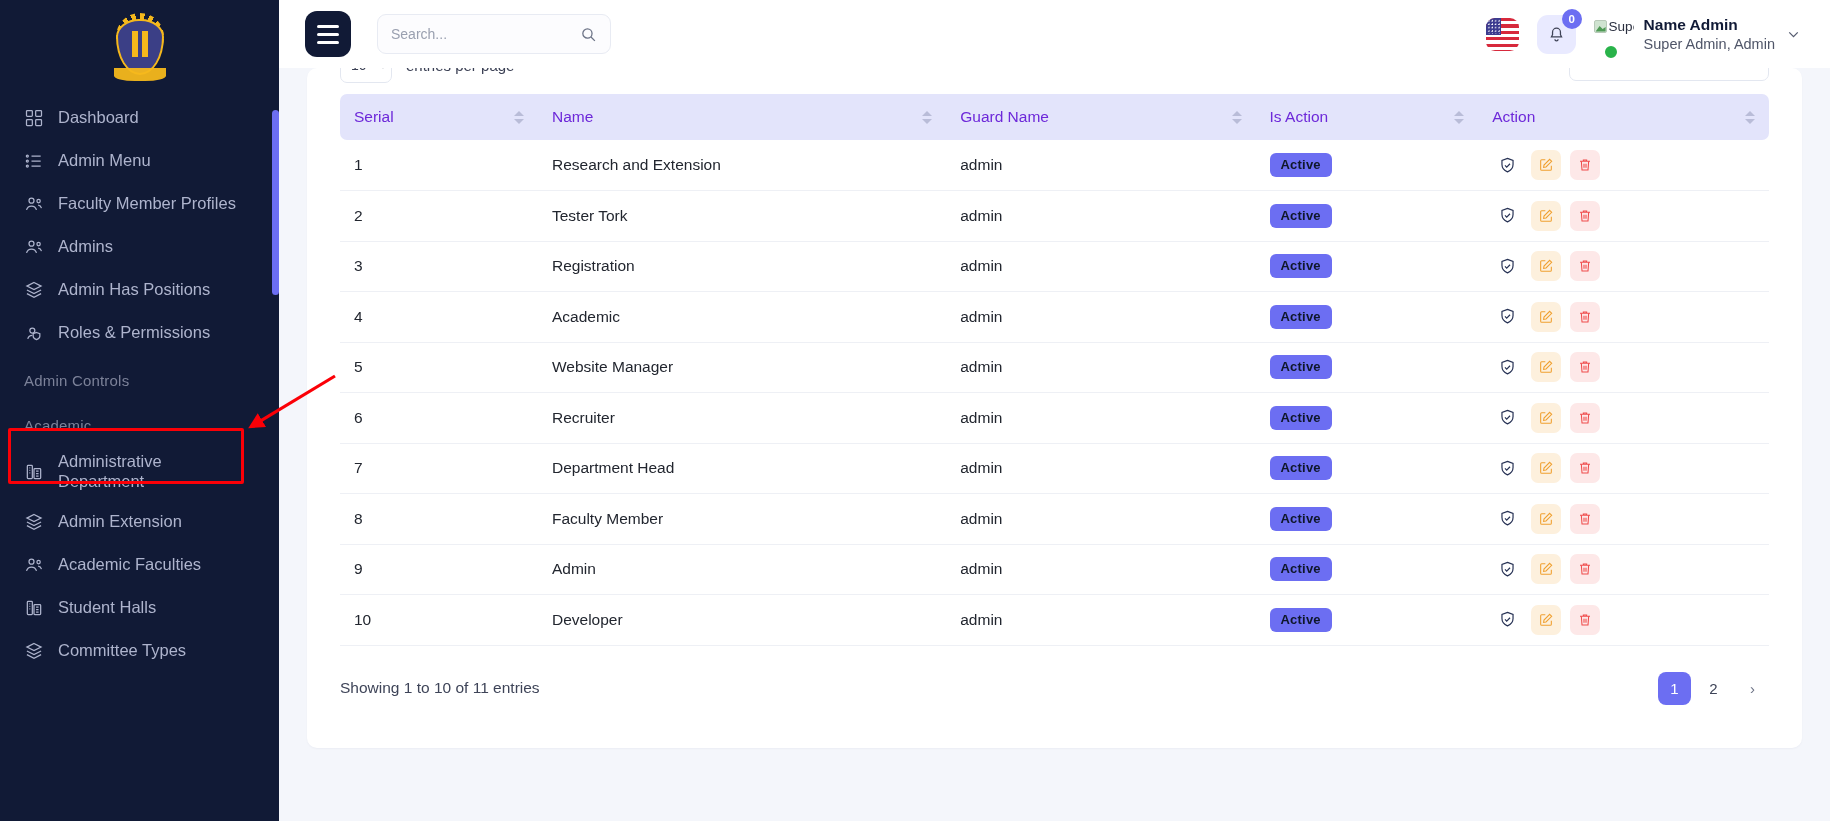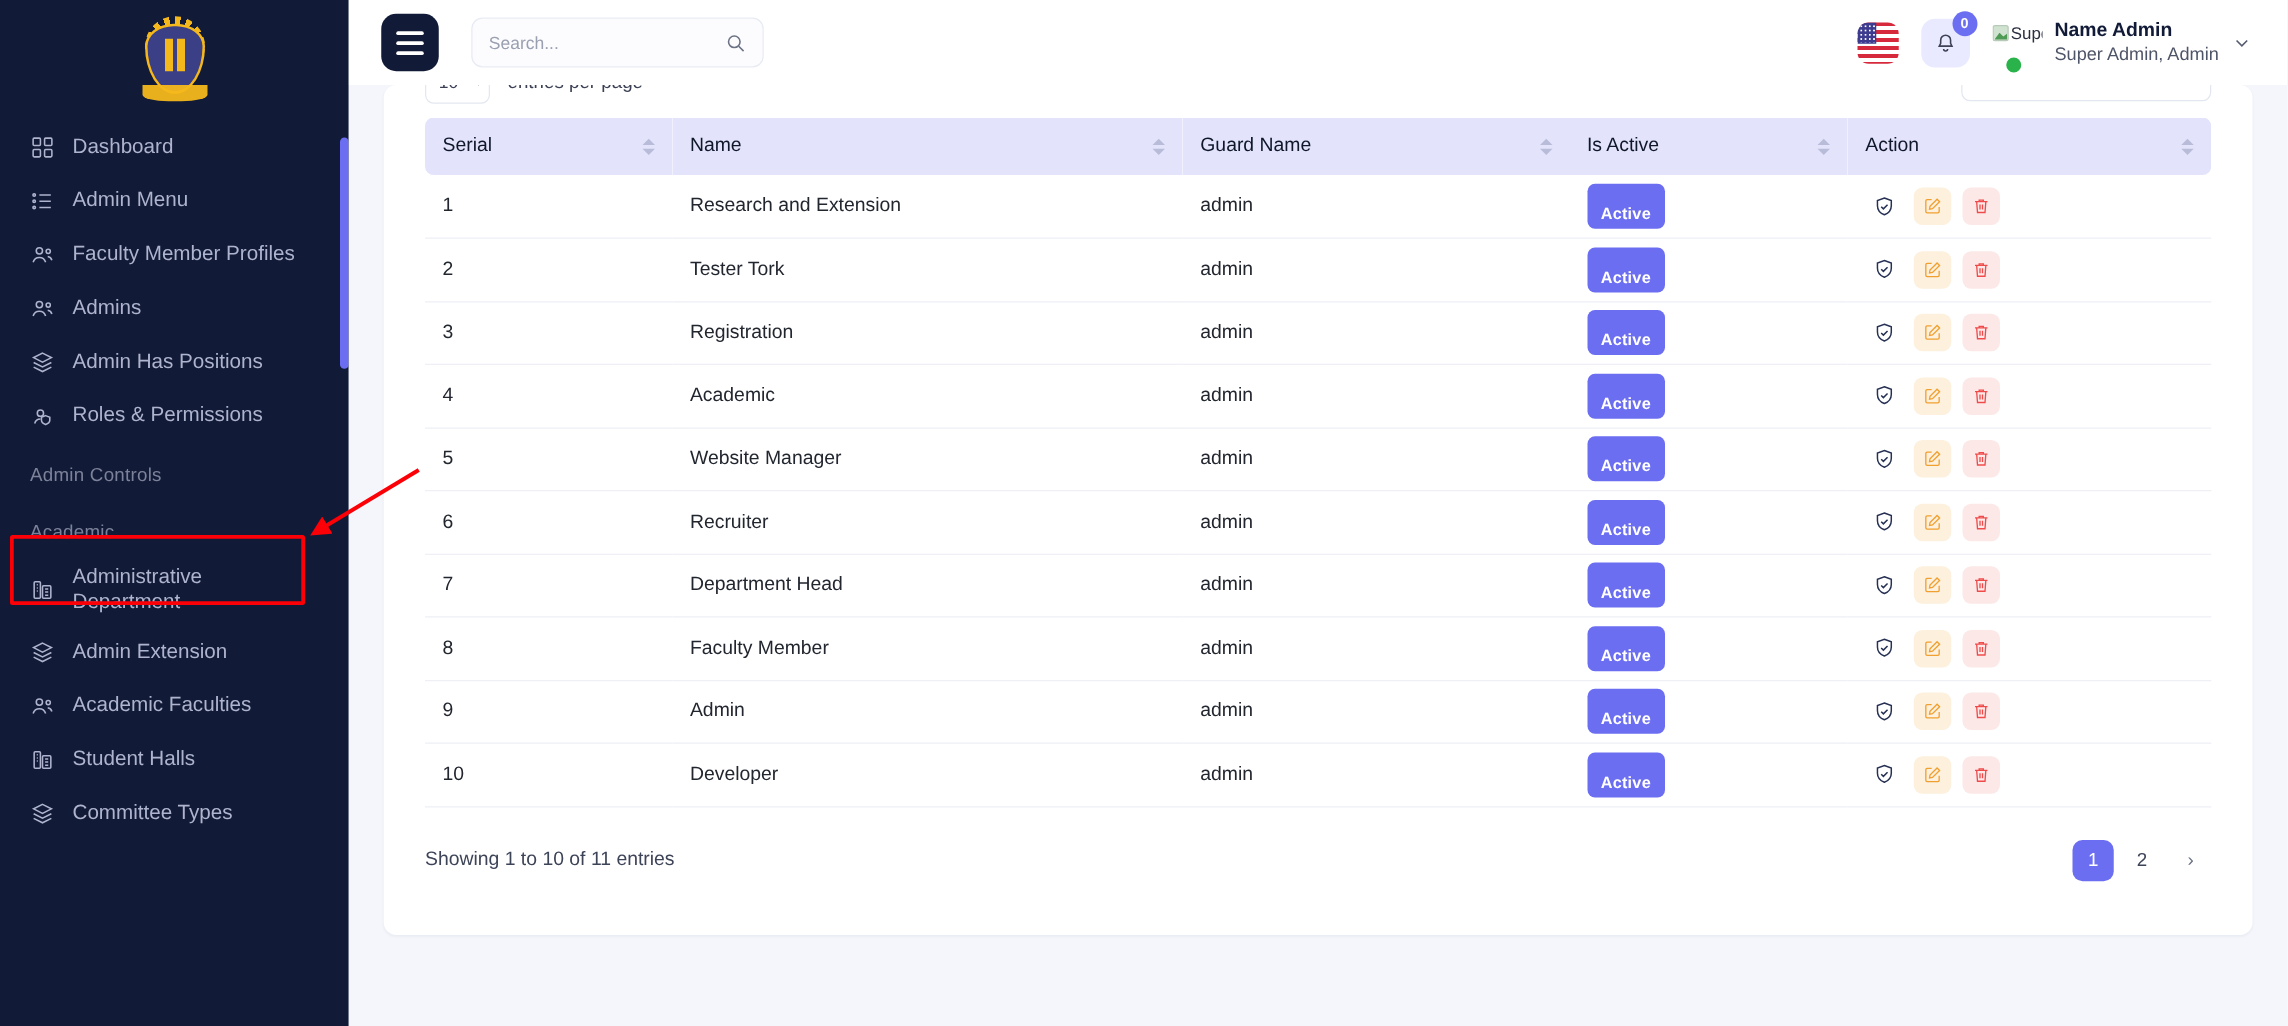--- a/index.html
+++ b/index.html
@@ -172,42 +172,42 @@
   }
   .len-label { font-size: 15px; color: #3b4054; margin-left: 14px; position: relative; top: -16px;}
   .toolbar-left { display:flex; align-items:center; }
   .tbl-search {
     width: 200px; height: 36px; border: 1px solid #e3e7f0; border-radius: 7px;
     background: #fff; position: relative; top: -18px;
   }
 
   table { width: 100%; border-collapse: collapse; table-layout: fixed; }
   thead th {
-    background: #e3e4fb; color: #0f172a; font-size: 15.5px; font-weight: normal;
+    background: #e3e4fb; color: #6d28d9; font-size: 15.5px; font-weight: normal;
     text-align: left; height: 46px; padding: 0 0 0 14px; position: relative;
   }
   thead th:first-child { border-radius: 7px 0 0 7px; padding-left: 14px;}
   thead th:last-child { border-radius: 0 7px 7px 0; }
   .thwrap { display: flex; align-items: center; justify-content: space-between; padding-right: 14px; }
   .sorter { display: flex; flex-direction: column; gap: 3px; }
   .sorter i { display: block; width: 0; height: 0; border-left: 5px solid transparent; border-right: 5px solid transparent; }
   .sorter i.up { border-bottom: 5px solid #b9bcd8; }
   .sorter i.dn { border-top: 5px solid #b9bcd8; }
 
   tbody td {
     height: 50.5px; font-size: 15.5px; color: #22262f;
     border-bottom: 1px solid #eef0f5; padding: 0 0 0 14px;
     vertical-align: middle;
   }
   tbody tr:last-child td { border-bottom: 1px solid #eef0f5; }
 
   .badge-active {
-    display: inline-block; background: #6c6ef2; color: #ffffff;
+    display: inline-block; background: #6c6ef2; color: #0f172a;
     font-size: 13px; font-weight: bold; border-radius: 6px;
-    padding: 16px 11px 5px 11px; letter-spacing: .2px;
+    padding: 4px 11px 5px 11px; letter-spacing: .2px;
   }
   .actions { display: flex; align-items: center; gap: 9px; }
   .act {
     width: 30px; height: 30px; border-radius: 7px;
     display: flex; align-items: center; justify-content: center; cursor: pointer;
   }
   .act.shield { background: transparent; }
   .act.shield svg { width: 19px; height: 19px; stroke: #263154; fill: none; stroke-width: 1.5; }
   .act.edit { background: #fdf0dd; }
   .act.edit svg { width: 16px; height: 16px; stroke: #f0a030; fill: none; stroke-width: 1.6; }
@@ -495,21 +495,21 @@
                     <div class="thwrap">
                       <span>Guard Name</span>
                       <span class="sorter">
                         <i class="up"></i>
                         <i class="dn"></i>
                       </span>
                     </div>
                   </th>
                 <th>
                     <div class="thwrap">
-                      <span>Is Active</span>
+                      <span>Is Action</span>
                       <span class="sorter">
                         <i class="up"></i>
                         <i class="dn"></i>
                       </span>
                     </div>
                   </th>
                 <th>
                     <div class="thwrap">
                       <span>Action</span>
                       <span class="sorter">

